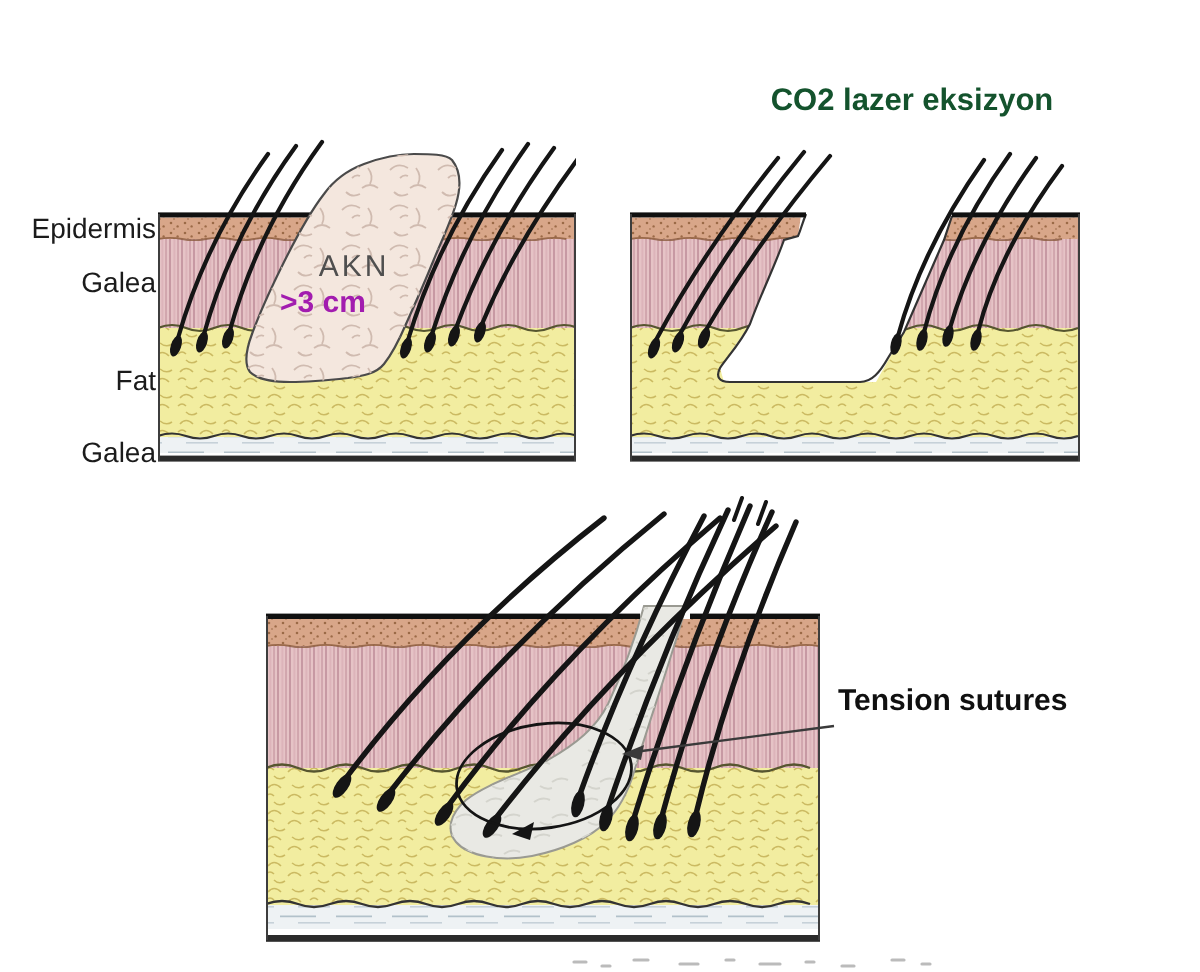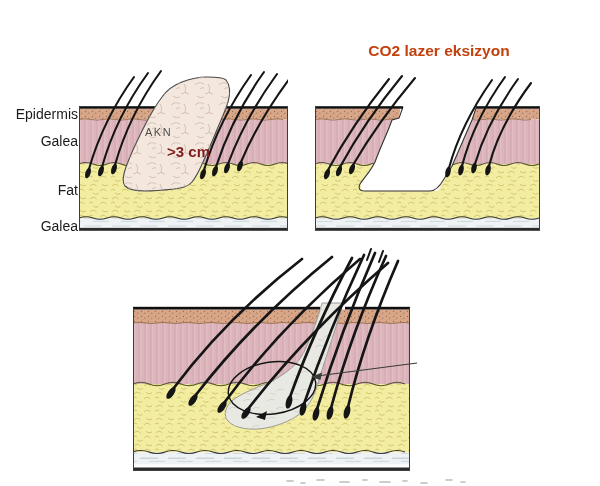--- a/index.html
+++ b/index.html
@@ -1,23 +1,23 @@
 <!DOCTYPE html>
 <html><head>
 <meta charset="utf-8">
 <style>
   html,body{margin:0;padding:0;background:#fff;}
   .canvas{position:relative;width:600px;height:486px;background:#fff;overflow:hidden;
           font-family:"Liberation Sans",sans-serif;}
   .canvas svg{position:absolute;left:0;top:0;}
   .lbl{position:absolute;color:#1b1b1b;line-height:1.1;white-space:nowrap;}
   .layer-lbl{font-size:14px;width:68px;left:10px;text-align:right;}
-  .title-lbl{font-size:15.5px;font-weight:bold;color:#c2410c;width:170px;left:354px;top:42px;text-align:center;}
-  .akn-lbl{font-size:11px;color:#4f4f4f;letter-spacing:1.5px;width:40px;left:145px;top:126px;}
-  .size-lbl{font-size:15px;font-weight:bold;color:#7f1d1d;width:70px;left:140px;top:144px;text-align:right;}
+  .title-lbl{font-size:15.5px;font-weight:bold;color:#14532d;width:170px;left:371px;top:42px;text-align:center;}
+  .akn-lbl{font-size:15px;color:#4f4f4f;letter-spacing:1.5px;width:40px;left:157px;top:126px;text-align:center;}
+  .size-lbl{font-size:15px;font-weight:bold;color:#a21caf;width:70px;left:140px;top:144px;text-align:left;}
   .tension-lbl{font-size:15px;font-weight:bold;color:#101010;left:419px;top:343px;}
 </style>
 </head>
 <body>
 
 <div class="canvas">
 <svg width="600" height="486" viewBox="0 0 600 486">
   <defs>
     <pattern id="dotsEpi" width="7" height="5" patternUnits="userSpaceOnUse">
       <circle cx="1.5" cy="1.5" r="0.65" fill="#9b6a47"></circle>
@@ -258,13 +258,14 @@
   </g>
 </svg>
 
 <div class="lbl layer-lbl" style="top:107px">Epidermis</div>
 <div class="lbl layer-lbl" style="top:134px">Galea</div>
 <div class="lbl layer-lbl" style="top:183px">Fat</div>
 <div class="lbl layer-lbl" style="top:219px">Galea</div>
 <div class="lbl title-lbl">CO2 lazer eksizyon</div>
 <div class="lbl akn-lbl">AKN</div>
 <div class="lbl size-lbl">&gt;3 cm</div>
+<div class="lbl tension-lbl">Tension sutures</div>
 </div>
 
 </body></html>

